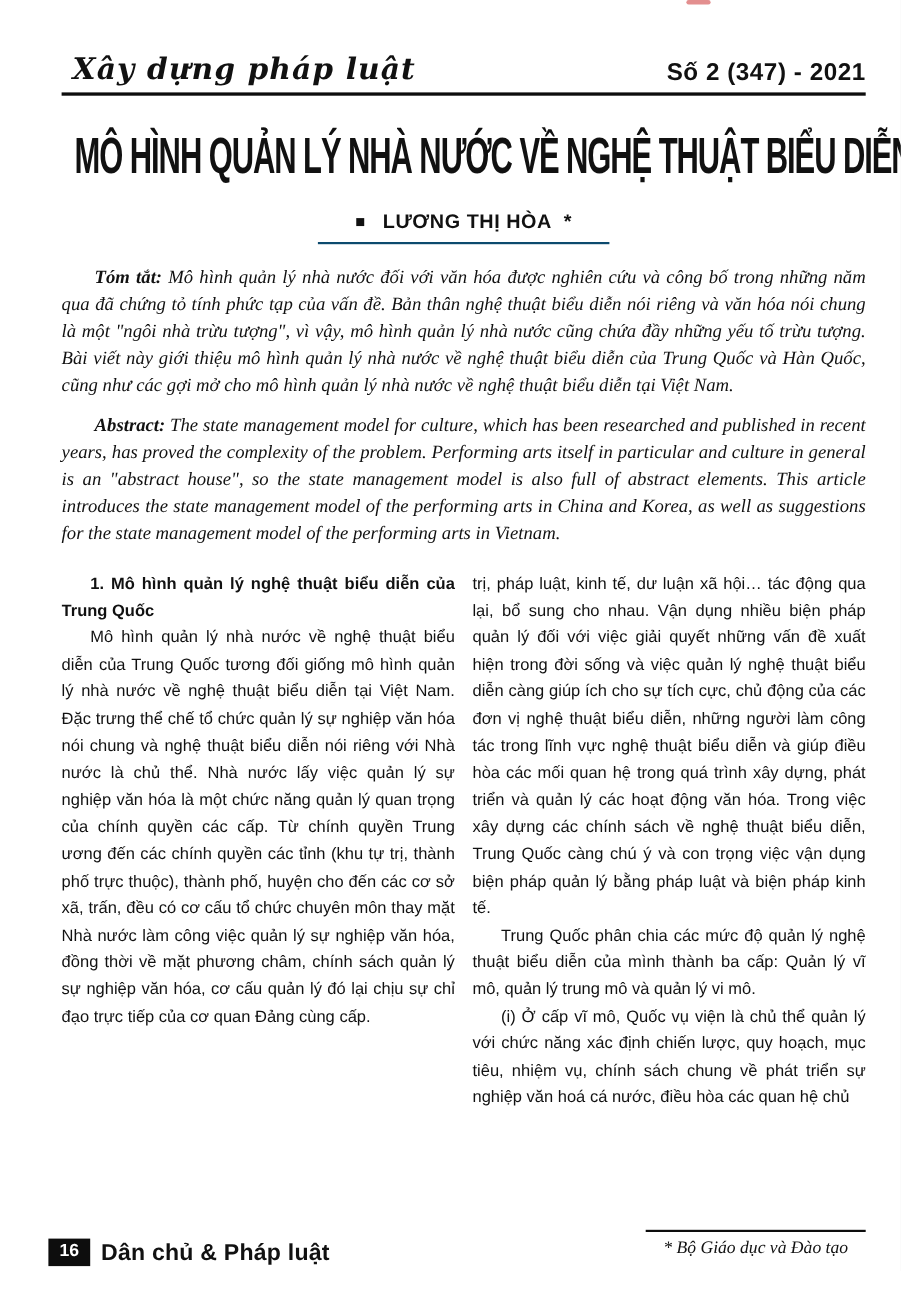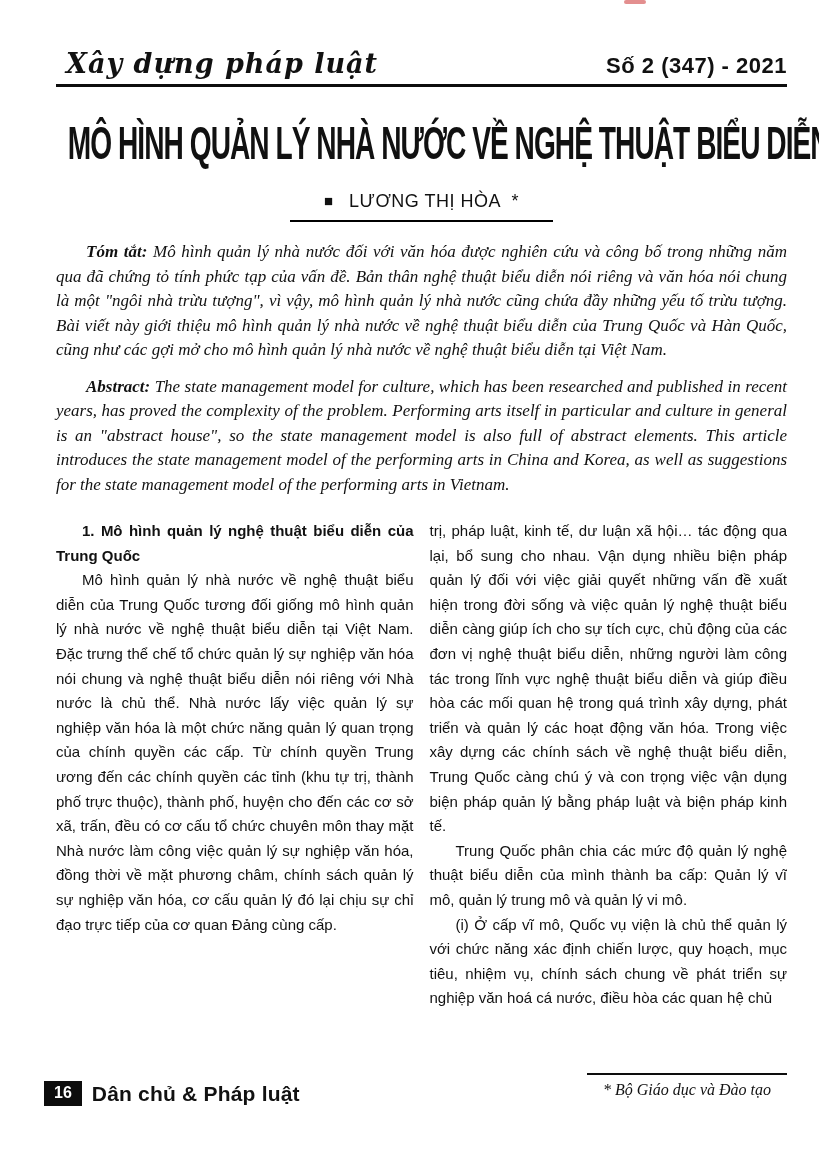--- a/index.html
+++ b/index.html
@@ -47,23 +47,23 @@
   .title-line2-wrap { height: 64px; margin-top: 2px; }
   .title-line2 {
     display: inline-block; font-weight: 900; font-size: 39px;
     letter-spacing: 1px; white-space: nowrap;
     transform: scale(1, 1.35); transform-origin: center top;
   }
 
   
   .author-row { text-align: center; margin-top: 16px; }
   .author-inner {
-    display: inline-block; font-weight: normal; font-size: 18px;
+    display: inline-block; font-weight: bold; font-size: 18px;
     letter-spacing: .5px;
-    border-bottom: 2px solid #000000;
+    border-bottom: 2px solid #0c4a6e;
     padding: 0 34px 8px 34px;
   }
   .author-bullet { font-size: 15px; margin-right: 10px; position: relative; top: -1px; }
   .author-star { margin-left: 6px; }
 
   
   .abstract {
     font-family: "Liberation Serif", serif;
     font-style: italic;
     font-size: 17px; line-height: 24.5px;
@@ -78,21 +78,21 @@
     display: flex; gap: 16px; margin-top: 22px;
     height: 496px; overflow: hidden;
   }
   .col { width: 364px; font-size: 15px; line-height: 24.6px; text-align: justify; }
   .col p { text-indent: 26px; }
   .col p.no-indent { text-indent: 0; }
   .col .heading { font-weight: bold; text-indent: 26px; }
 
   
   .footer {
-    position: absolute; left: 44px; right: 32px; top: 1081px;
+    position: absolute; left: 44px; right: 32px; top: 1126px;
     display: flex; justify-content: space-between; align-items: flex-start;
   }
   .footer-left { display: flex; align-items: center; gap: 10px; }
   .page-number-box {
     background: #0d0d0d; color: #ffffff;
     font-weight: bold; font-size: 16px;
     padding: 3px 10px 4px 10px;
   }
   .journal-name { font-weight: bold; font-size: 21px; letter-spacing: .2px; }
   .footnote-block {

